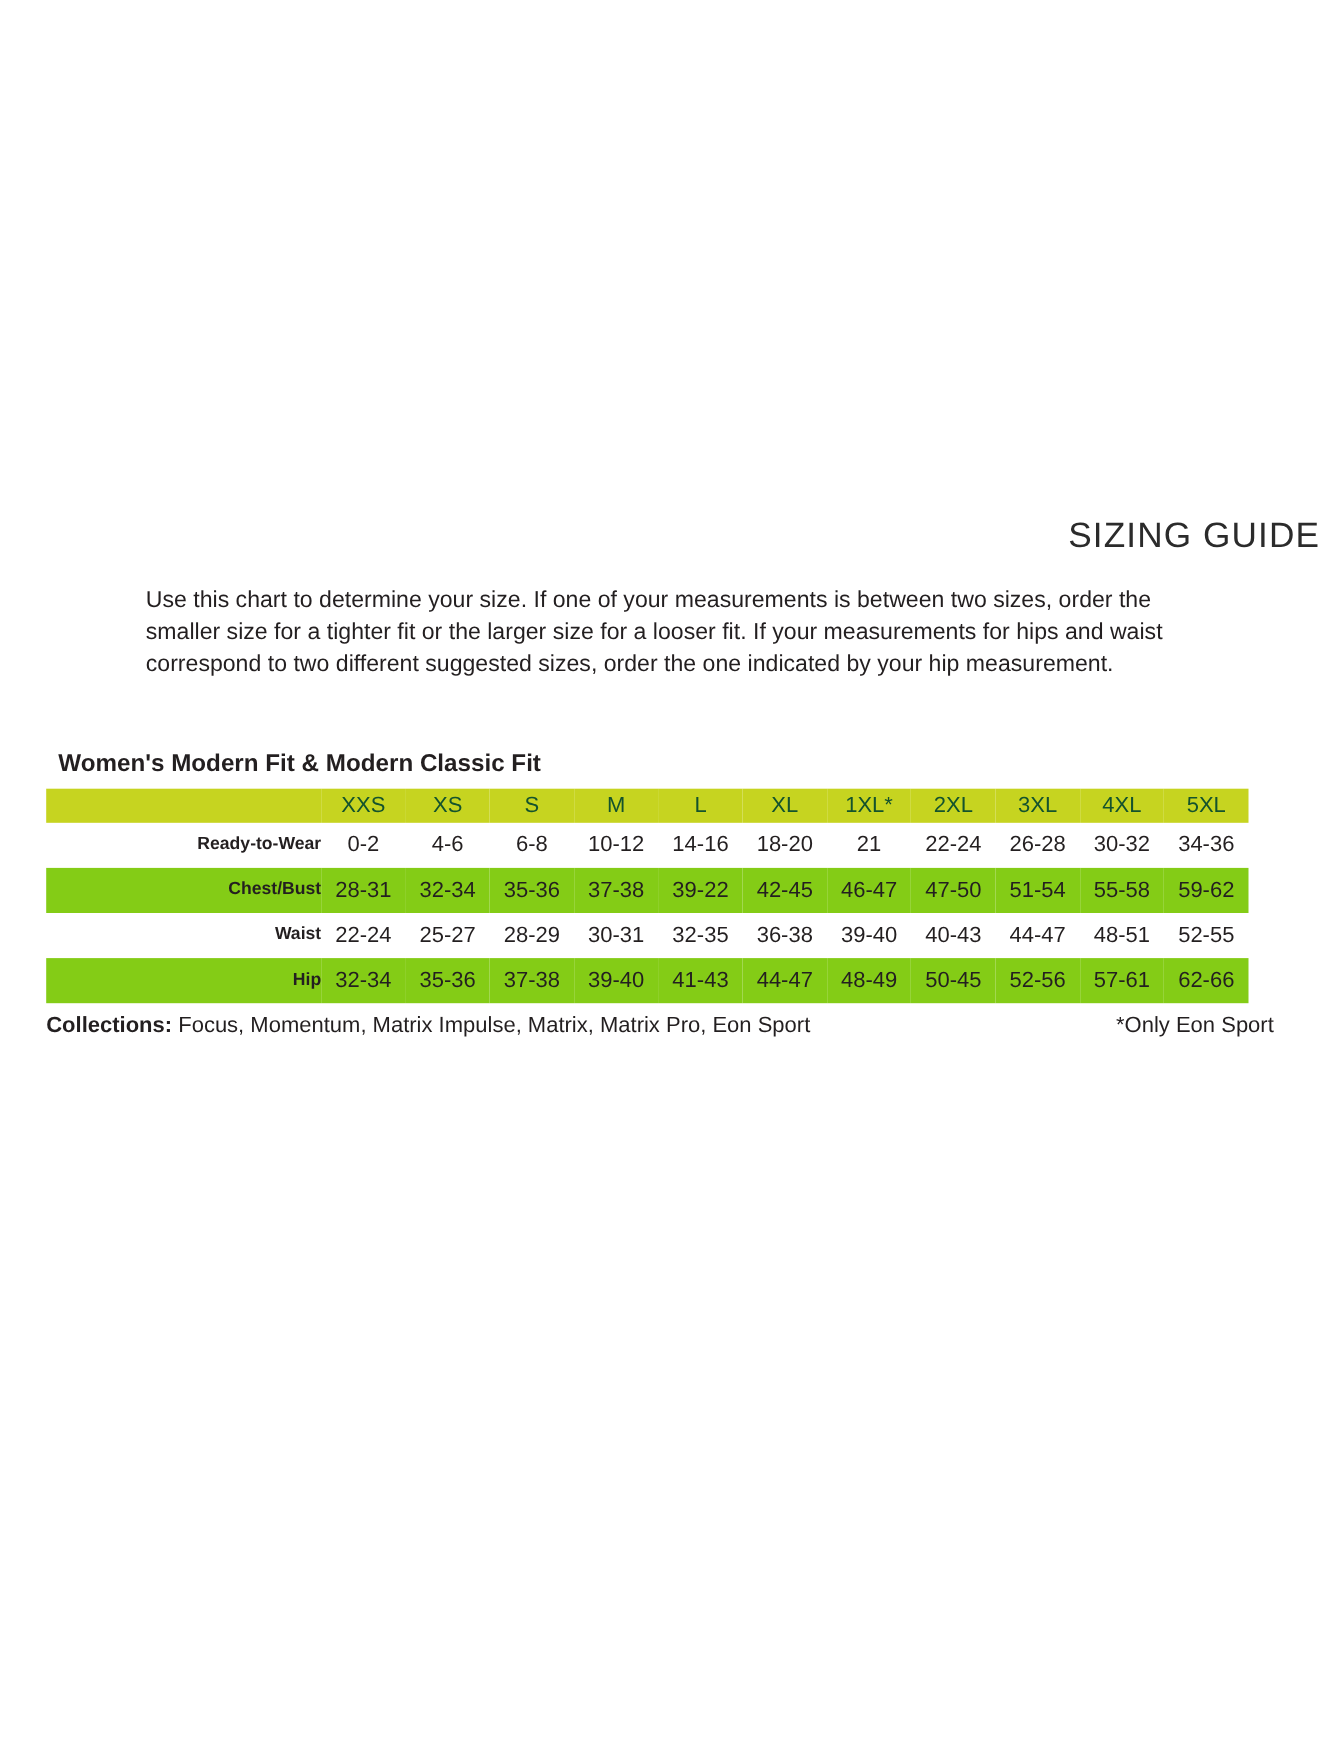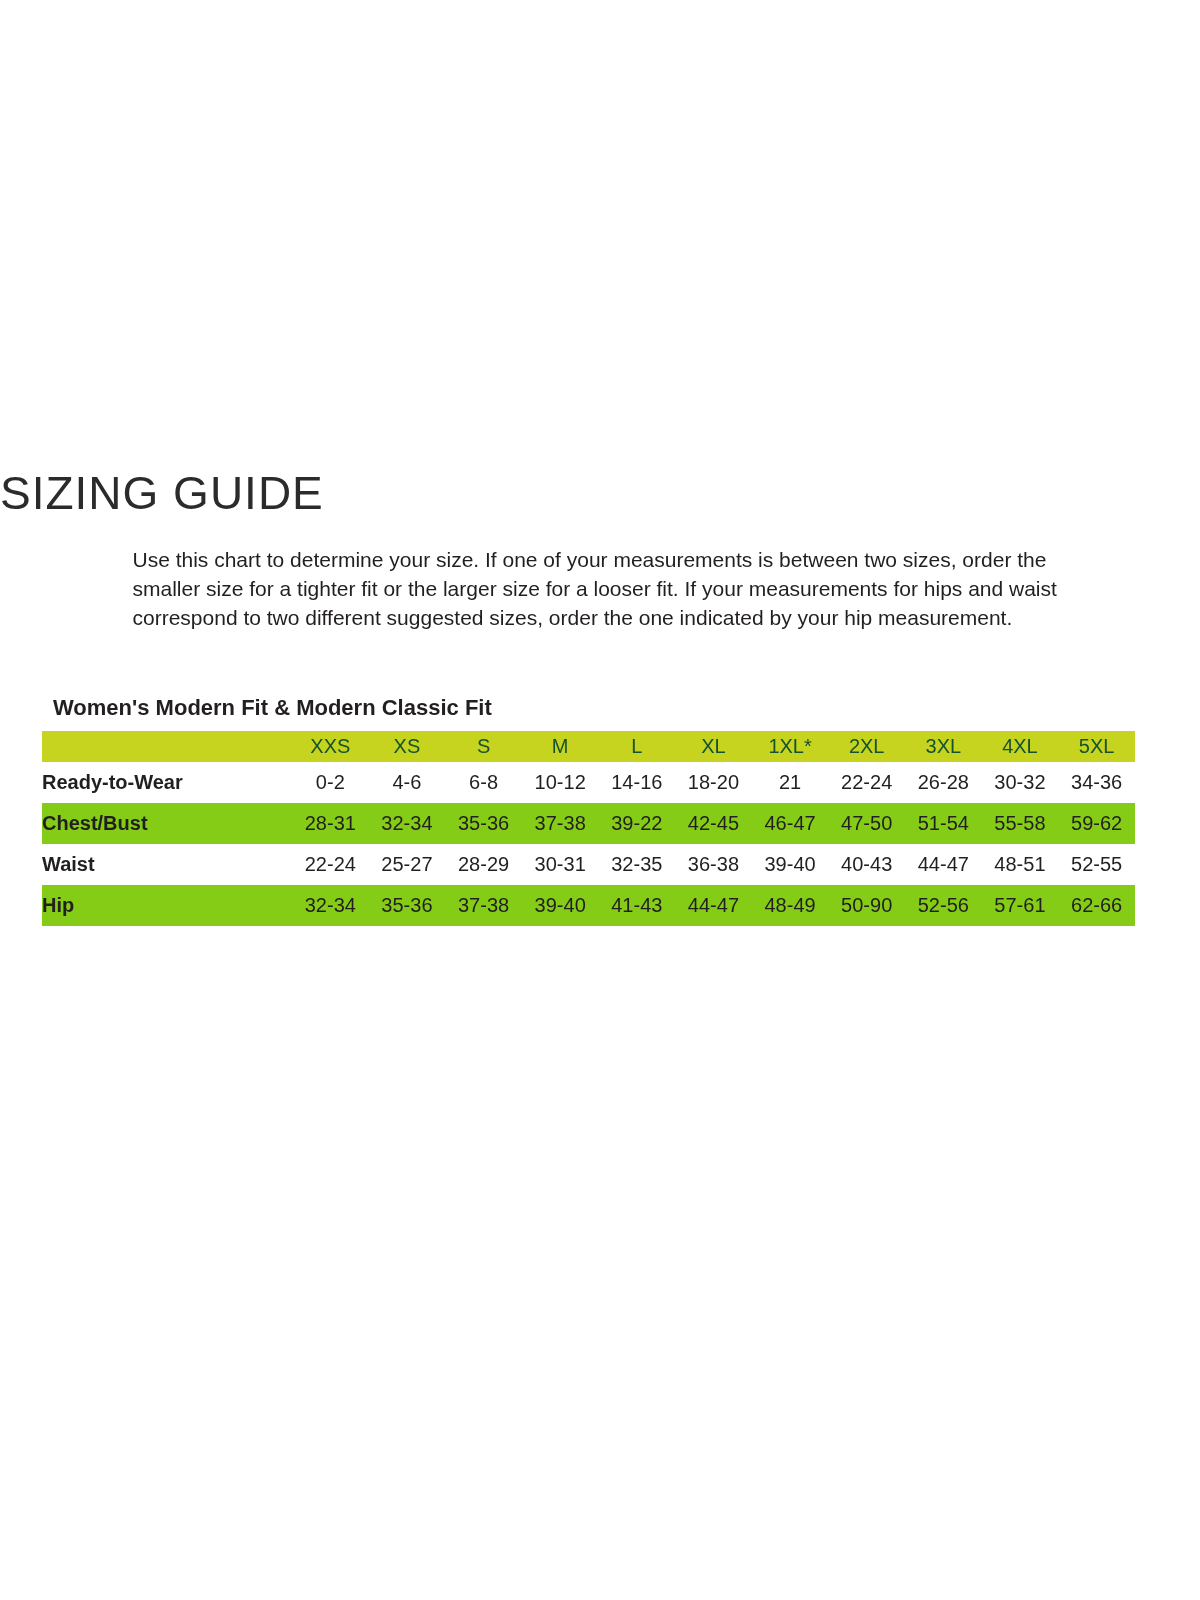--- a/index.html
+++ b/index.html
@@ -8,22 +8,22 @@
   .page {
     position: relative;
     width: 1200px;
     height: 1600px;
     margin: 0 auto;
     background: #ffffff;
     overflow: hidden;
   }
   .title {
     padding-top: 470px;
-    text-align: left;
-    font-size: 46px;
+    text-align: right;
+    font-size: 32px;
     font-weight: 400;
     letter-spacing: 1px;
     line-height: 1;
     color: #2b2b2b;
   }
   .intro {
     width: 935px;
     margin: 30px auto 0 auto;
     font-size: 21px;
     font-weight: 500;
@@ -48,23 +48,23 @@
     color: #14532d;
     font-size: 20px;
     font-weight: 500;
     height: 31px;
     text-align: center;
     padding: 0;
   }
   table.size-table tbody tr { height: 41px; }
   table.size-table tbody tr.alt { background: #84cc16; }
   table.size-table tbody th.row-label {
-    font-size: 20px;
+    font-size: 16px;
     font-weight: 700;
-    text-align: left;
+    text-align: right;
     padding: 0;
     margin-top: 37px;
   }
   table.size-table tbody td {
     font-size: 20px;
     font-weight: 500;
     text-align: center;
     padding: 0;
   }
   .collections-row {
@@ -154,22 +154,28 @@
         </tr>
         <tr class="alt">
           <th class="row-label">Hip</th>
           <td>32-34</td>
           <td>35-36</td>
           <td>37-38</td>
           <td>39-40</td>
           <td>41-43</td>
           <td>44-47</td>
           <td>48-49</td>
-          <td>50-90</td>
+          <td>50-45</td>
           <td>52-56</td>
           <td>57-61</td>
           <td>62-66</td>
         </tr>
       </tbody>
   </table>
 
+  <div class="collections-row">
+    <div class="collections-left">
+      <span class="collections-label">Collections:</span><span> Focus, Momentum, Matrix Impulse, Matrix, Matrix Pro, Eon Sport</span>
+    </div>
+    <div class="footnote">*Only Eon Sport</div>
+  </div>
 
 </div>
 
 </body></html>

